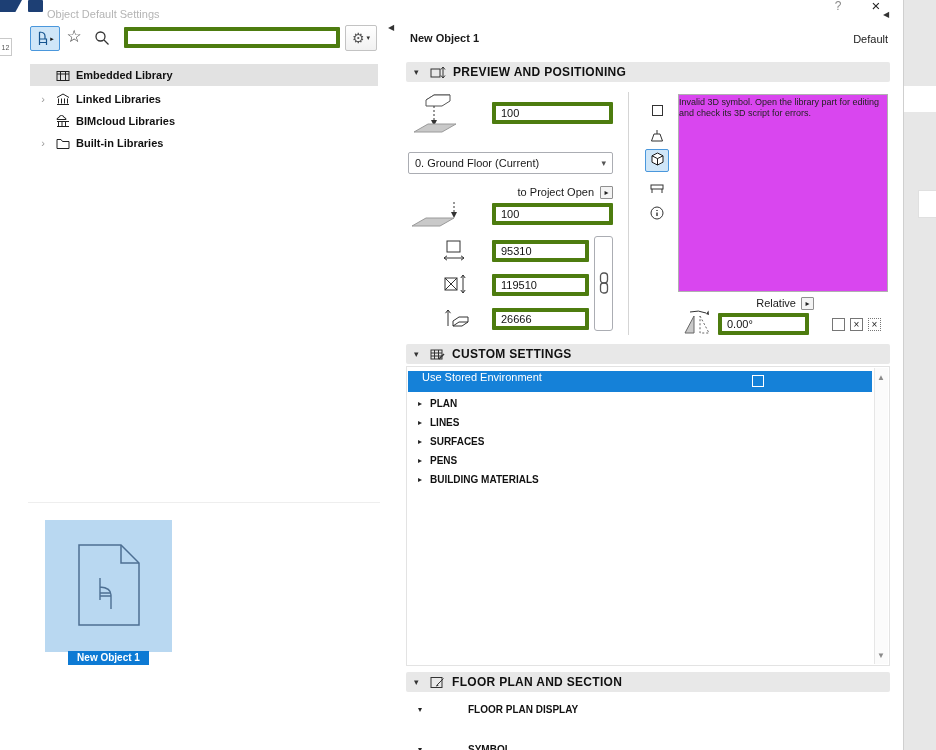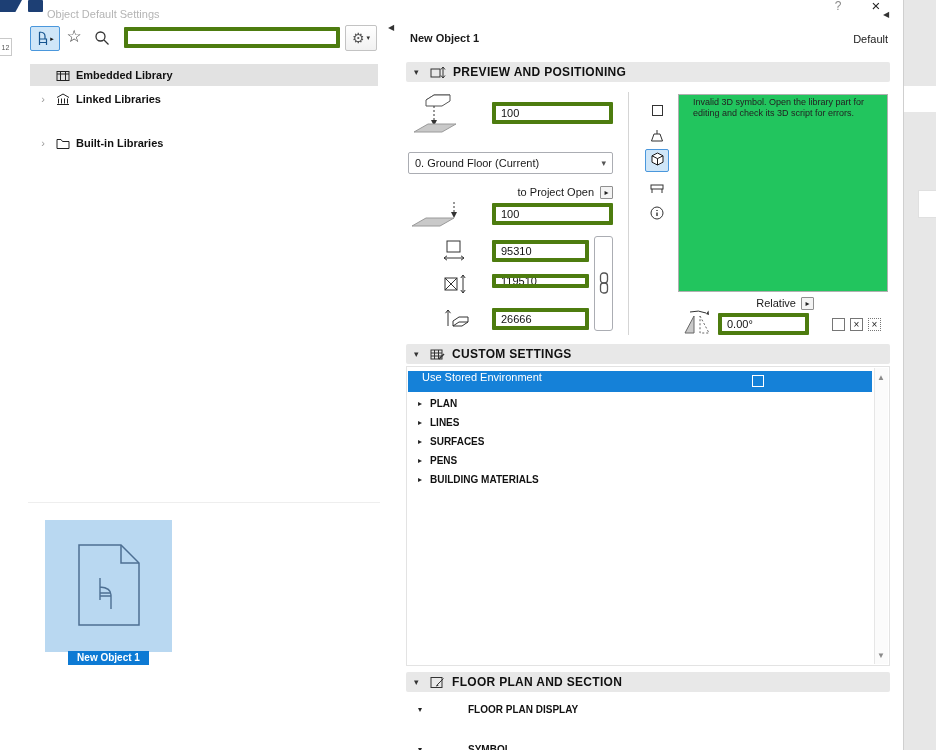--- a/index.html
+++ b/index.html
@@ -86,20 +86,30 @@
   </div>
   <div class="tree-row" style="top:88px;">
     <span class="chev">›</span>
     <span class="ticon">
       <svg width="14" height="13" viewBox="0 0 14 13">
           <path d="M1 4.5L7 1l6 3.5M2.5 5.5v5M5.5 5.5v5M8.5 5.5v5M11.5 5.5v5M1 11.5h12" fill="none" stroke="#222"></path>
         </svg>
     </span>
     <span class="tlabel">Linked Libraries</span>
   </div>
+  <div class="tree-row" style="top:110px;">
+    <span class="chev"></span>
+    <span class="ticon">
+      <svg width="14" height="13" viewBox="0 0 14 13">
+          <path d="M3 2.5a2.5 2 0 0 1 5 0a2 2 0 0 1 2 2h-9a2 2 0 0 1 2-2z" fill="none" stroke="#222"></path>
+          <path d="M2.5 7v4M6 7v4M9.5 7v4M1 11.5h12M1 6.5h12" fill="none" stroke="#222"></path>
+        </svg>
+    </span>
+    <span class="tlabel">BIMcloud Libraries</span>
+  </div>
   <div class="tree-row" style="top:132px;">
     <span class="chev">›</span>
     <span class="ticon">
       <svg width="14" height="12" viewBox="0 0 14 12">
           <path d="M1 2.5h4l1.5 2H13v7H1z" fill="#fff" stroke="#222"></path>
         </svg>
     </span>
     <span class="tlabel">Built-in Libraries</span>
   </div>
   <div class="abs" style="left:28px;top:502px;width:352px;height:1px;background:#eeeeee;"></div>
@@ -168,21 +178,21 @@
   </div>
   <input class="field" style="left: 492px; top: 240px; width: 97px; height: 22px;" value="95310">
 
   <div class="abs" style="left:443px;top:273px;">
     <svg width="26" height="23" viewBox="0 0 26 23">
         <rect x="2" y="5" width="12" height="12" fill="none" stroke="#333"></rect>
         <path d="M2 5l12 12M14 5L2 17" stroke="#333"></path>
         <path d="M20 2v18M20 2l-2.2 3M20 2l2.2 3M20 20l-2.2-3M20 20l2.2-3" fill="none" stroke="#333"></path>
       </svg>
   </div>
-  <input class="field" style="left: 492px; top: 274px; width: 97px; height: 14px;" value="119510">
+  <input class="field" style="left: 492px; top: 274px; width: 97px; height: 22px;" value="119510">
 
   <div class="abs" style="left:444px;top:306px;">
     <svg width="26" height="24" viewBox="0 0 26 24">
         <path d="M4 20V4M4 4l-2.5 3.2M4 4l2.5 3.2" fill="none" stroke="#333"></path>
         <path d="M9 20l6-4h9l-6 4z" fill="none" stroke="#333"></path>
         <path d="M9 20v-5l6-4h9v5" fill="none" stroke="#333"></path>
       </svg>
   </div>
   <input class="field" style="left: 492px; top: 308px; width: 97px; height: 22px;" value="26666">
 
@@ -229,21 +239,21 @@
   </div>
   <div class="view-btn" style="top:202px;">
     <span>
       <svg width="14" height="14" viewBox="0 0 14 14">
           <circle cx="7" cy="7" r="6" fill="none" stroke="#333"></circle>
           <path d="M7 4v1M7 6.5V10" stroke="#333" stroke-width="1.4"></path>
         </svg>
     </span>
   </div>
 
-  <div class="abs" style="left:678px;top:94px;width:210px;height:198px;border:1px solid #b0b0b0;background:#22c55e;padding:2px 14px;">
+  <div class="abs" style="left:678px;top:94px;width:210px;height:198px;border:1px solid #b0b0b0;background:#d946ef;padding:2px 0;">
     <div style="font-size:9px;color:#222;line-height:1.25;">Invalid 3D symbol. Open the library part for editing and check its 3D script for errors.</div>
   </div>
 
   <div class="abs" style="left:720px;top:297px;width:76px;text-align:right;">Relative</div>
   <div class="mini-btn" style="left:801px;top:297px;">
     <span>▸</span>
   </div>
 
   <div class="abs" style="left:680px;top:308px;">
     <svg width="34" height="28" viewBox="0 0 34 28">

